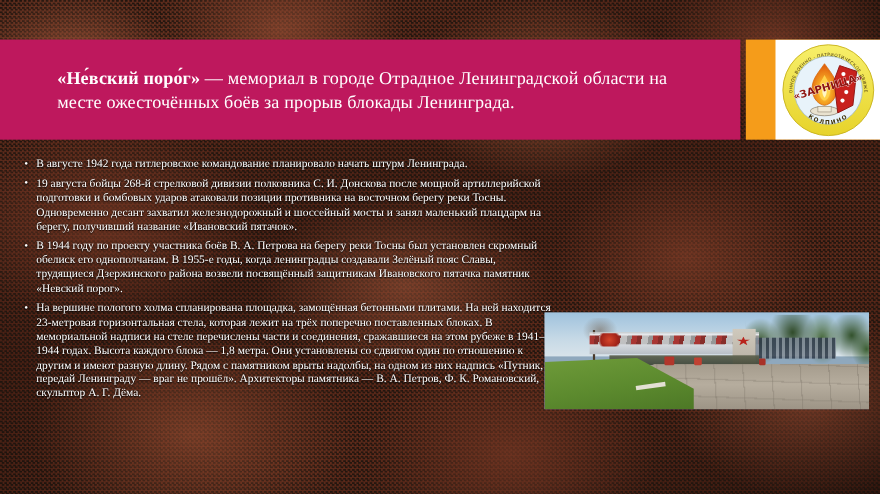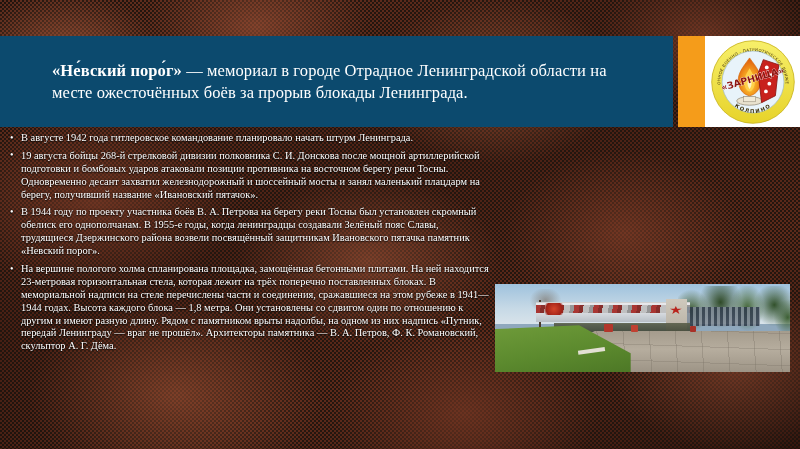--- a/index.html
+++ b/index.html
@@ -53,21 +53,21 @@
     pointer-events: none;
   }
 
   
   #title-block {
     position: absolute;
     left: 0;
     top: 36px;
     width: 673px;
     height: 91px;
-    background: #0c4a6e;
+    background: #be185d;
     display: flex;
     align-items: center;
     box-sizing: border-box;
     padding: 0 28px 0 52px;
   }
   #title-text {
     color: #ffffff;
     font-size: 16.5px;
     line-height: 1.32;
     font-family: "Liberation Serif", "DejaVu Serif", serif;
@@ -104,21 +104,21 @@
     width: 86px;
     height: 86px;
   }
 
   
   #body-list {
     position: absolute;
     left: 8px;
     top: 132px;
     width: 484px;
-    margin: 0;
+    margin: 12px;
     padding: 0;
     list-style: none;
   }
   #body-list li {
     position: relative;
     color: #ffffff;
     font-size: 10.4px;
     line-height: 1.24;
     font-family: "Liberation Serif", "DejaVu Serif", serif;
     padding-left: 13px;

